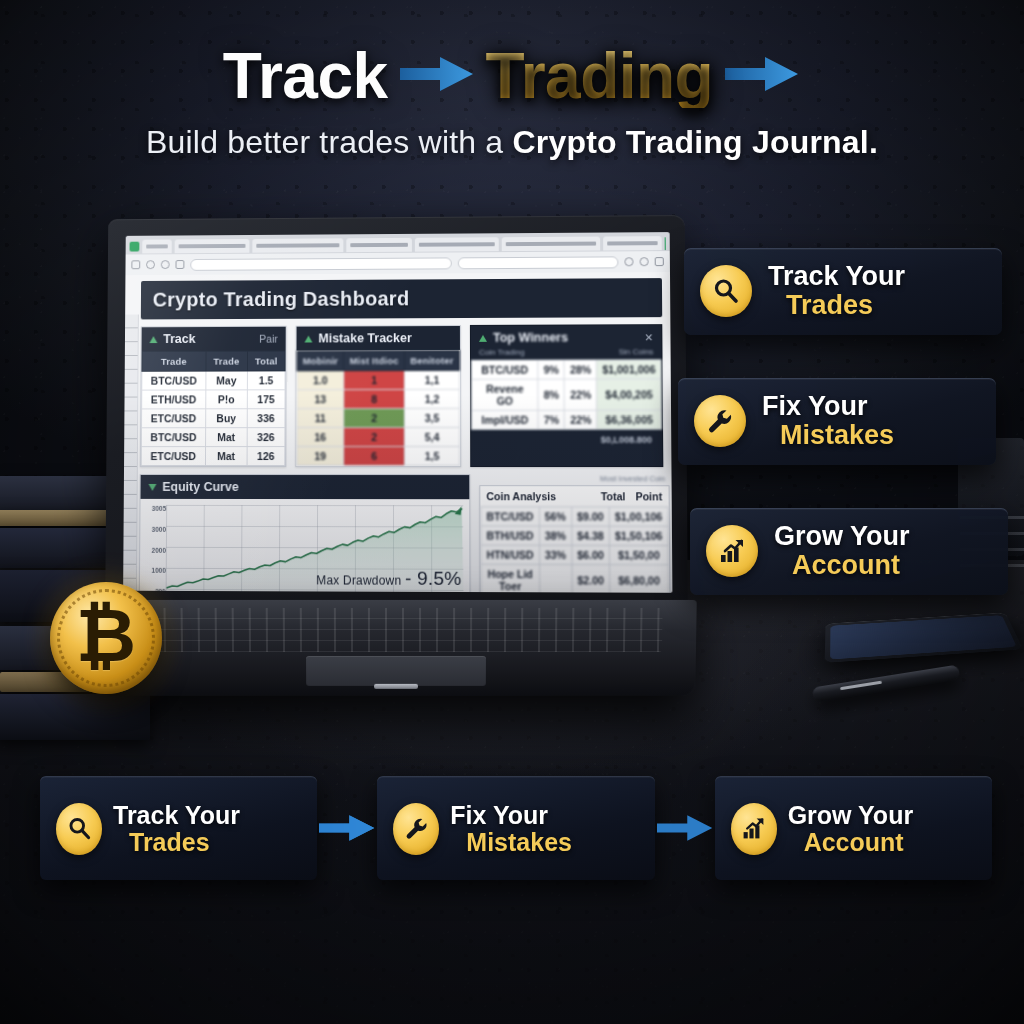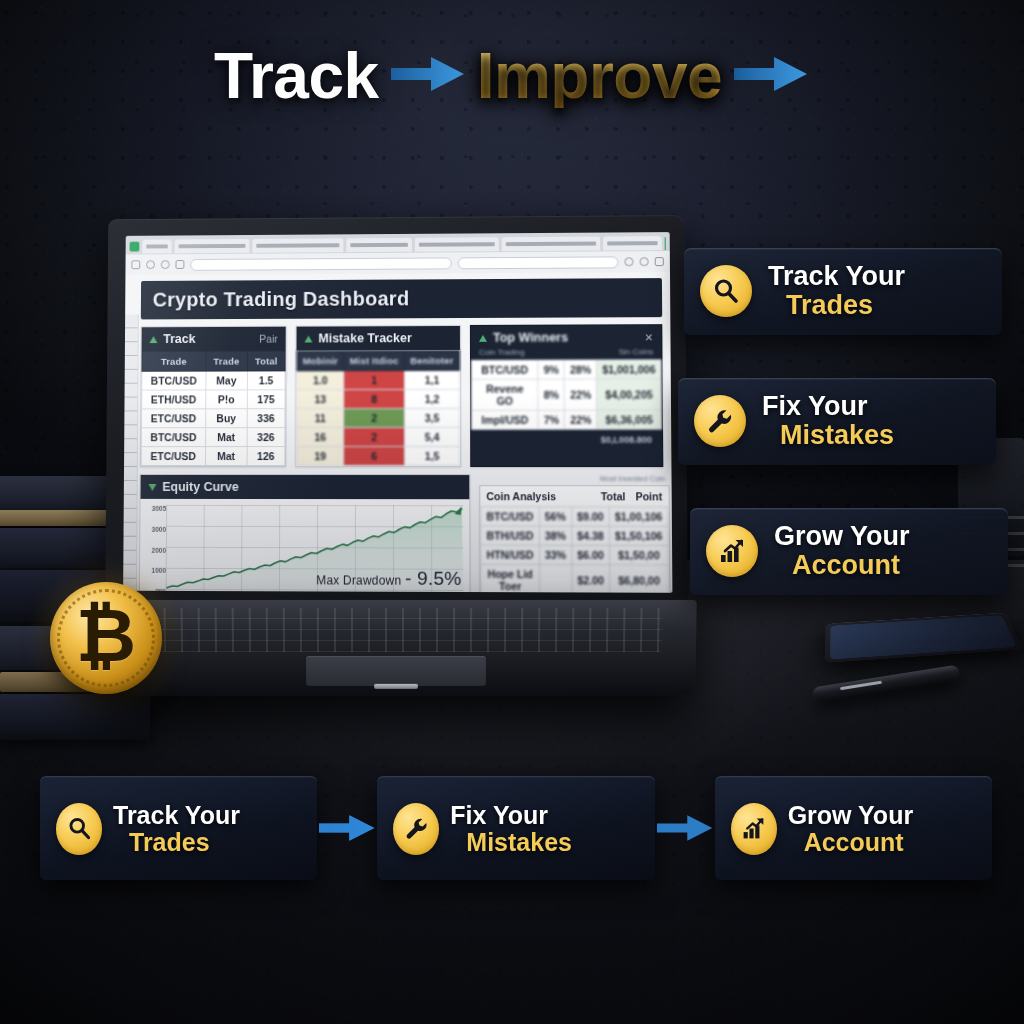--- a/index.html
+++ b/index.html
@@ -277,26 +277,29 @@
         <svg width="74" height="40" viewBox="0 0 74 40">
           <defs>
               <linearGradient id="agr" x1="0" y1="0" x2="1" y2="0">
             <stop offset="0" stop-color="#1c5f9e"></stop>
                 <stop offset="1" stop-color="#3d9ae0"></stop>
           </linearGradient>
             </defs>
           <path d="M0,14 L40,14 L40,3 L73,20 L40,37 L40,26 L0,26 Z" fill="url(#agr)"></path>
         </svg>
       </span>
-      <span class="hl-word hl-gold">Improve</span>
+      <span class="hl-word hl-gold">Trading</span>
       <span class="hl-arrow">
         <svg width="74" height="40" viewBox="0 0 74 40">
           <path d="M0,14 L40,14 L40,3 L73,20 L40,37 L40,26 L0,26 Z" fill="url(#agr)"></path>
         </svg>
       </span>
+    </div>
+    <div id="subhead">
+      <span>Build better trades with a </span><span class="bold">Crypto Trading Journal.</span>
     </div>
   </div>
 
   <div id="books">
     <div class="book" style="left:6px;  top:6px;   width:150px; height:34px; background:linear-gradient(180deg,#2b3040,#171a24);"></div>
     <div class="book" style="left:2px;  top:40px;  width:156px; height:16px; background:linear-gradient(180deg,#8c7a56,#5d4f33);"></div>
     <div class="book" style="left:0px;  top:58px;  width:158px; height:40px; background:linear-gradient(180deg,#23283a,#11131b);"></div>
     <div class="book" style="left:4px;  top:100px; width:152px; height:52px; background:linear-gradient(180deg,#1c2030,#0c0e15);"></div>
     <div class="book" style="left:-2px; top:156px; width:160px; height:44px; background:linear-gradient(180deg,#2a2f3f,#14161f);"></div>
     <div class="book" style="left:8px;  top:202px; width:150px; height:20px; background:linear-gradient(180deg,#7d6c4d,#4e422b);"></div>

